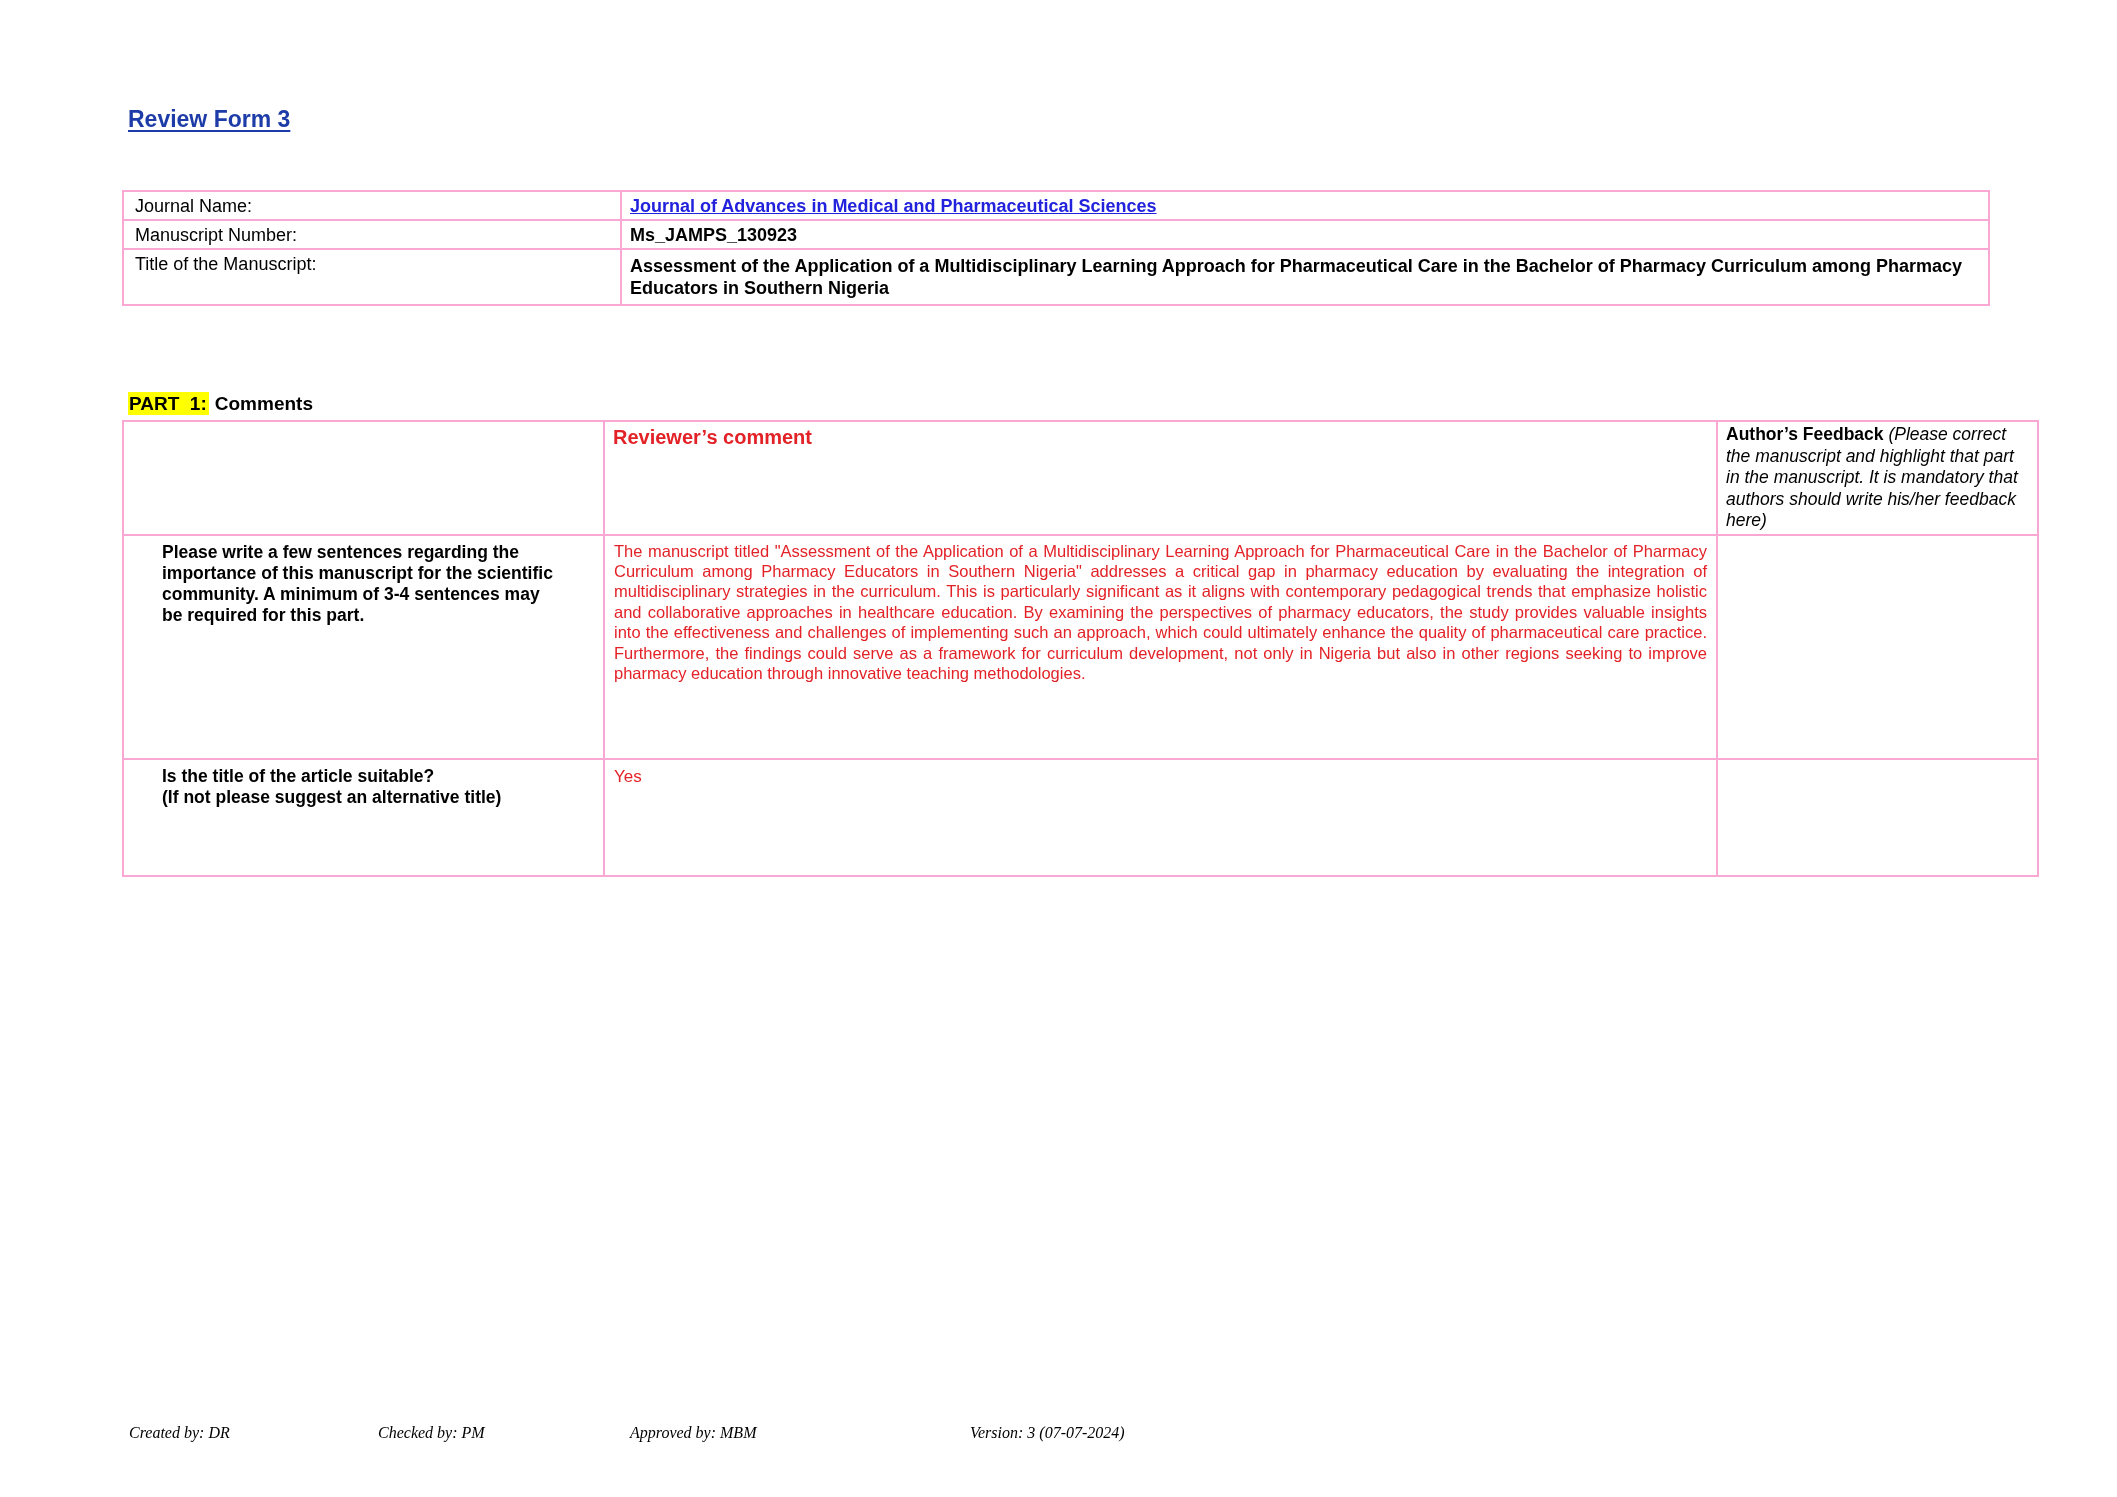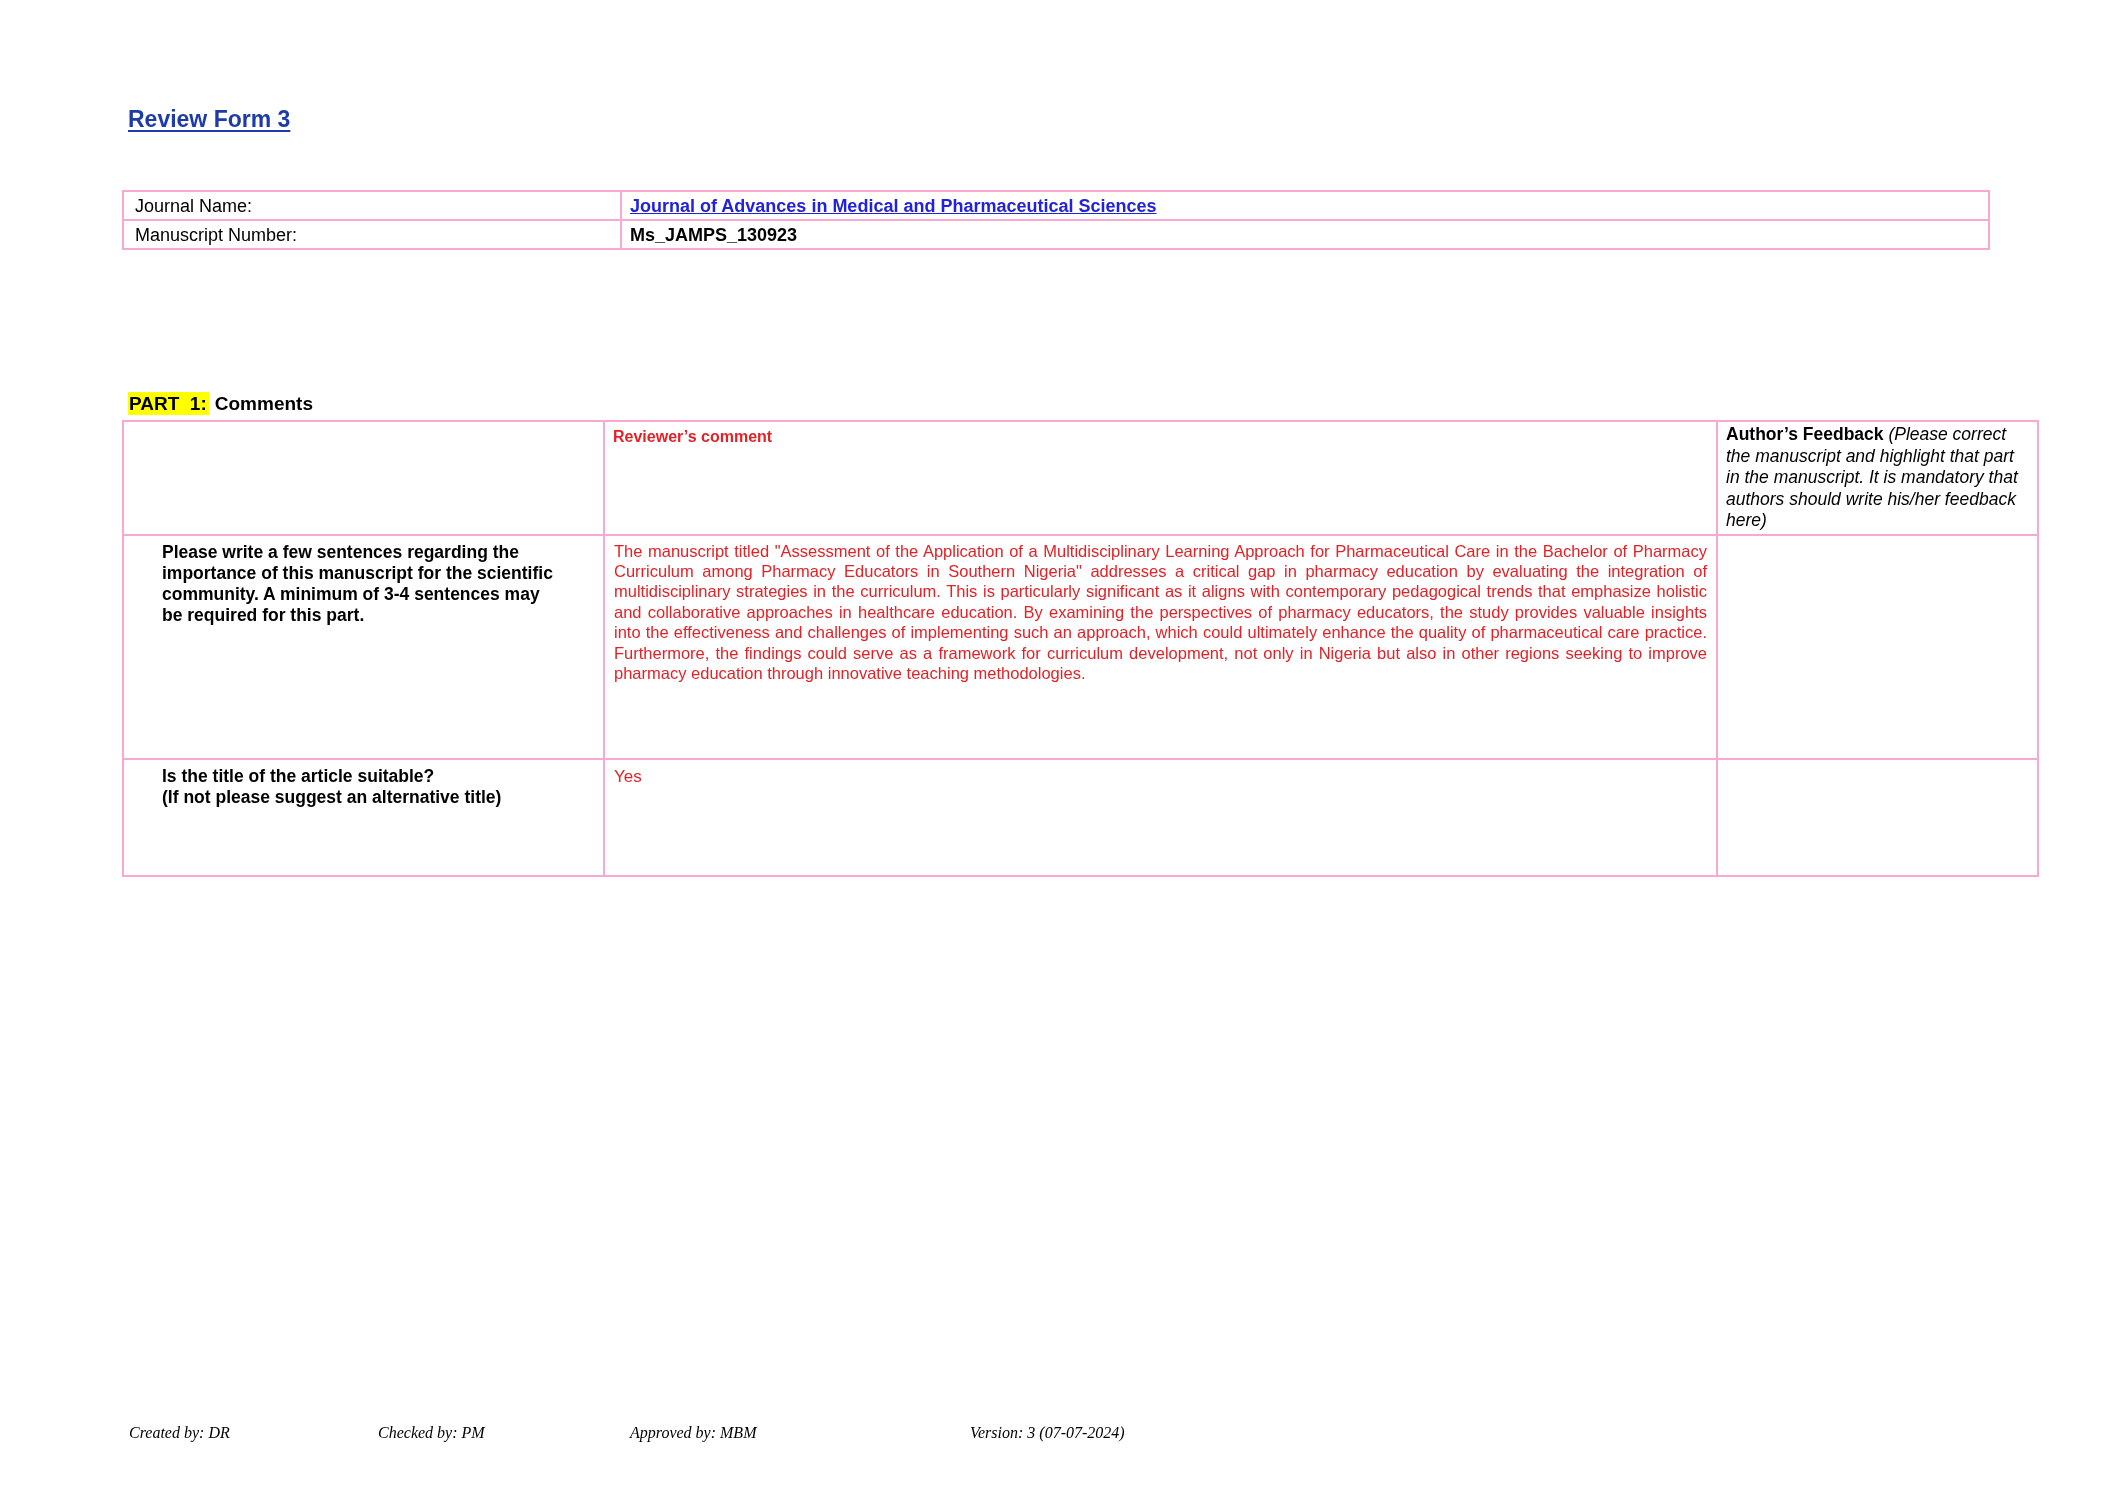--- a/index.html
+++ b/index.html
@@ -32,21 +32,21 @@
   .part-badge{background:#ffff00;white-space:pre;padding:1px 2px 1px 1px;}
   .part-heading{margin-left:6px;}
 
   
   .t2{position:absolute;left:122px;top:420px;width:1877px;}
   .t2 .c-q{width:477px;}
   .t2 .c-rev{width:1095px;}
   .t2 .c-auth{width:305px;}
 
   .rev-head{
-    color:#e32227;font-weight:bold;font-size:16px;
+    color:#e32227;font-weight:bold;font-size:20px;
     padding:4px 8px;line-height:22px;
   }
   .auth-head{
     font-size:17.5px;line-height:21.5px;padding:2px 6px 2px 8px;
   }
   .auth-head .bold{font-weight:bold;}
   .auth-head .note{font-style:italic;}
 
   .question{
     font-weight:bold;font-size:17.5px;line-height:21px;
@@ -80,20 +80,24 @@
   <table class="t1">
     <tbody>
         <tr style="height:28px;">
       <td class="label">Journal Name:</td>
       <td class="value"><span class="journal-link">Journal of Advances in Medical and Pharmaceutical Sciences</span></td>
     </tr>
     <tr style="height:29px;">
       <td class="label">Manuscript Number:</td>
       <td class="value">Ms_JAMPS_130923</td>
     </tr>
+    <tr style="height:56px;">
+      <td class="label">Title of the Manuscript:</td>
+      <td class="value value-title">Assessment of the Application of a Multidisciplinary Learning Approach for Pharmaceutical Care in the Bachelor of Pharmacy Curriculum among Pharmacy Educators in Southern Nigeria</td>
+    </tr>
   </tbody>
     </table>
 
   <div class="part-line">
     <span class="part-badge">PART  1:</span><span class="part-heading">Comments</span>
   </div>
 
   <table class="t2">
     <tbody>
         <tr style="height:97px;">

